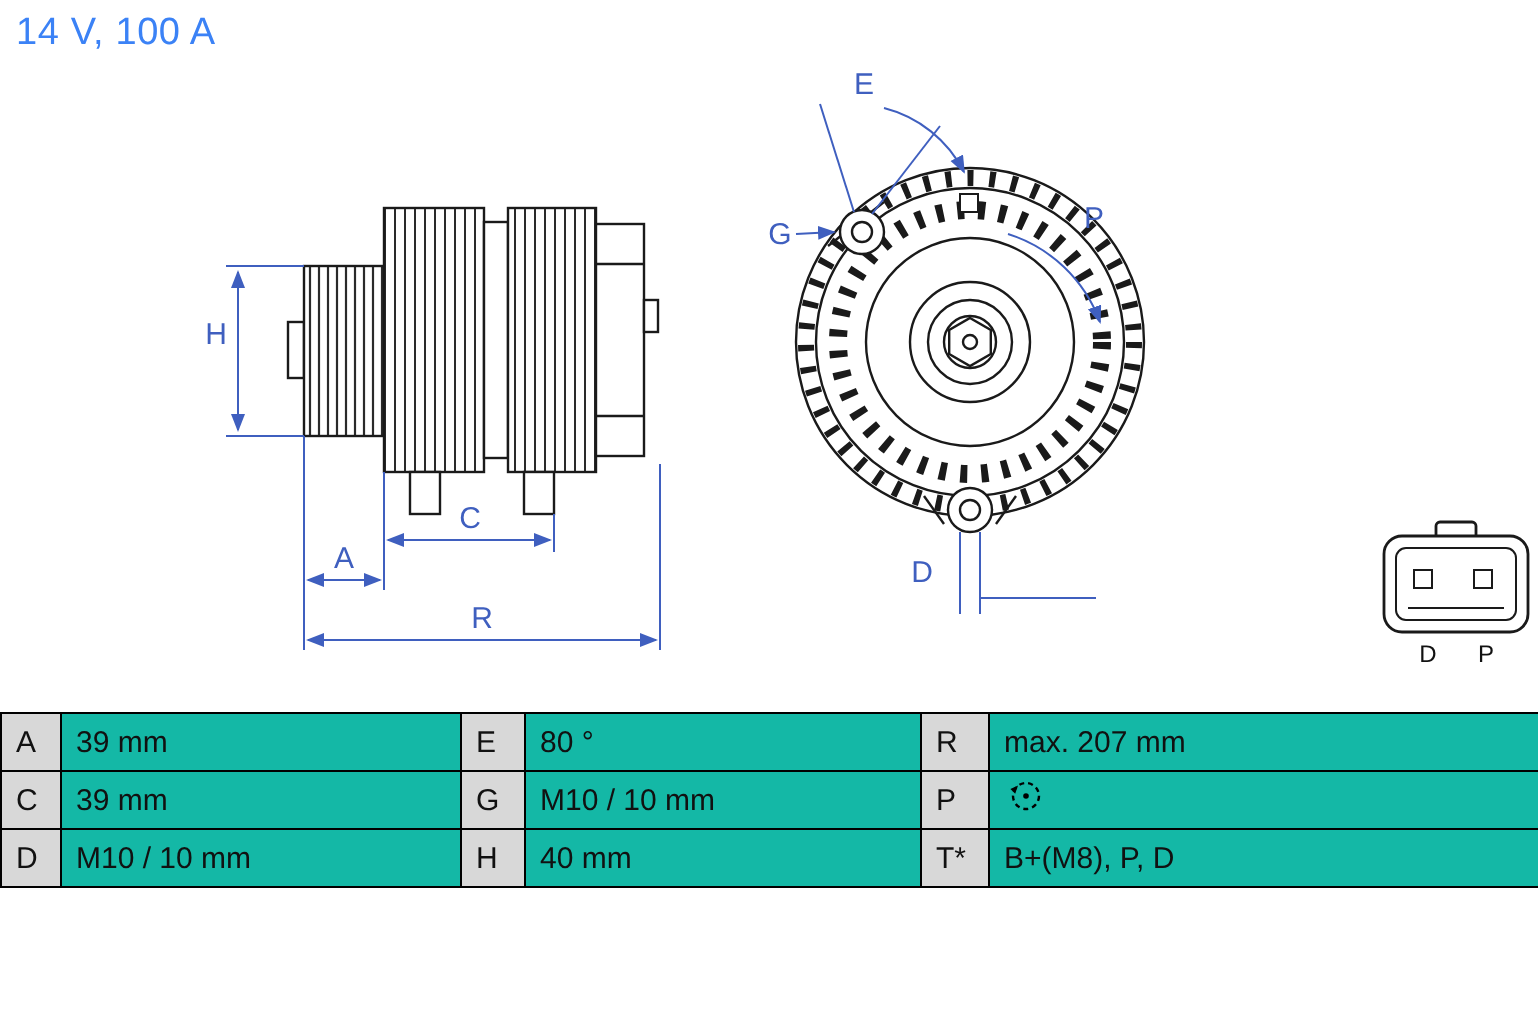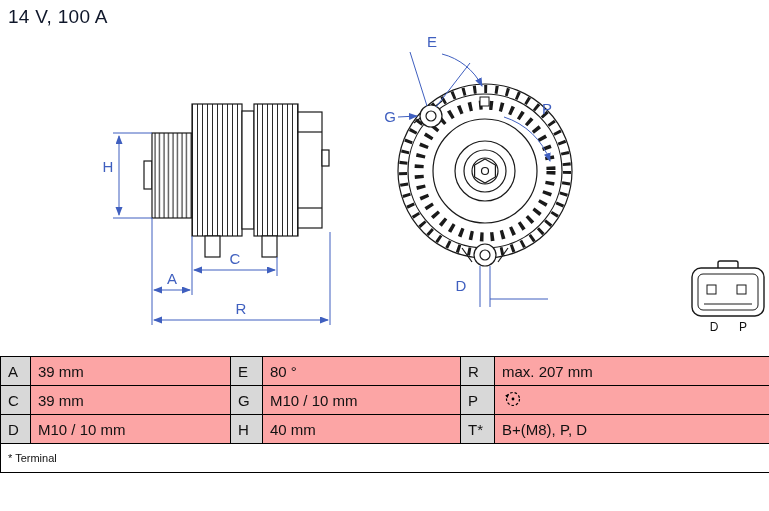--- a/index.html
+++ b/index.html
@@ -3,33 +3,33 @@
 <meta charset="utf-8">
 <style>
   html,body { margin:0; padding:0; }
   body {
     width:769px; height:511px; background:#fff; overflow:hidden;
     font-family:"Liberation Sans", sans-serif; color:#111;
   }
   .page { position:relative; width:769px; height:511px; box-sizing:border-box; background:#fff; }
   .rating {
     position:absolute; top:6px; left:8px;
-    font-size:19px; color:#0f172a; letter-spacing:0.3px; z-index:2;
+    font-size:19px; color:#3b82f6; letter-spacing:0.3px; z-index:2;
   }
   .drawing { position:relative; width:769px; height:356px; }
   svg.main { position:absolute; top:0; left:0; }
 
   .tech-title { font-size:18px; font-weight:bold; margin:2px 0 5px 6px; color:#000; }
   table.tech {
     width:769px; border-collapse:collapse; table-layout:fixed;
     font-size:15px; color:#111;
   }
   table.tech td { border:1px solid #000; height:28px; padding:0 7px; overflow:hidden; white-space:nowrap; }
   td.lbl { background:#d8d8d8; }
-  td.val { background:#fca5a5; }
+  td.val { background:#14b8a6; }
   td.foot { font-size:11px; height:19px; padding-left:464px; background:#fff; }
   .roticon { display:inline-block; vertical-align:middle; }
 </style>
 </head>
 <body>
 
 <div class="page">
 
   <div class="drawing">
     <div class="rating">14 V, 100 A</div>
@@ -173,20 +173,17 @@
         </td>
       </tr>
       <tr>
         <td class="lbl">D</td>
         <td class="val">M10 / 10 mm</td>
         <td class="lbl">H</td>
         <td class="val">40 mm</td>
         <td class="lbl">T*</td>
         <td class="val">B+(M8), P, D</td>
       </tr>
-      <tr>
-        <td class="foot" colspan="6">* Terminal</td>
-      </tr>
     </tbody>
       </table>
   </div>
 
 </div>
 
 </body></html>

